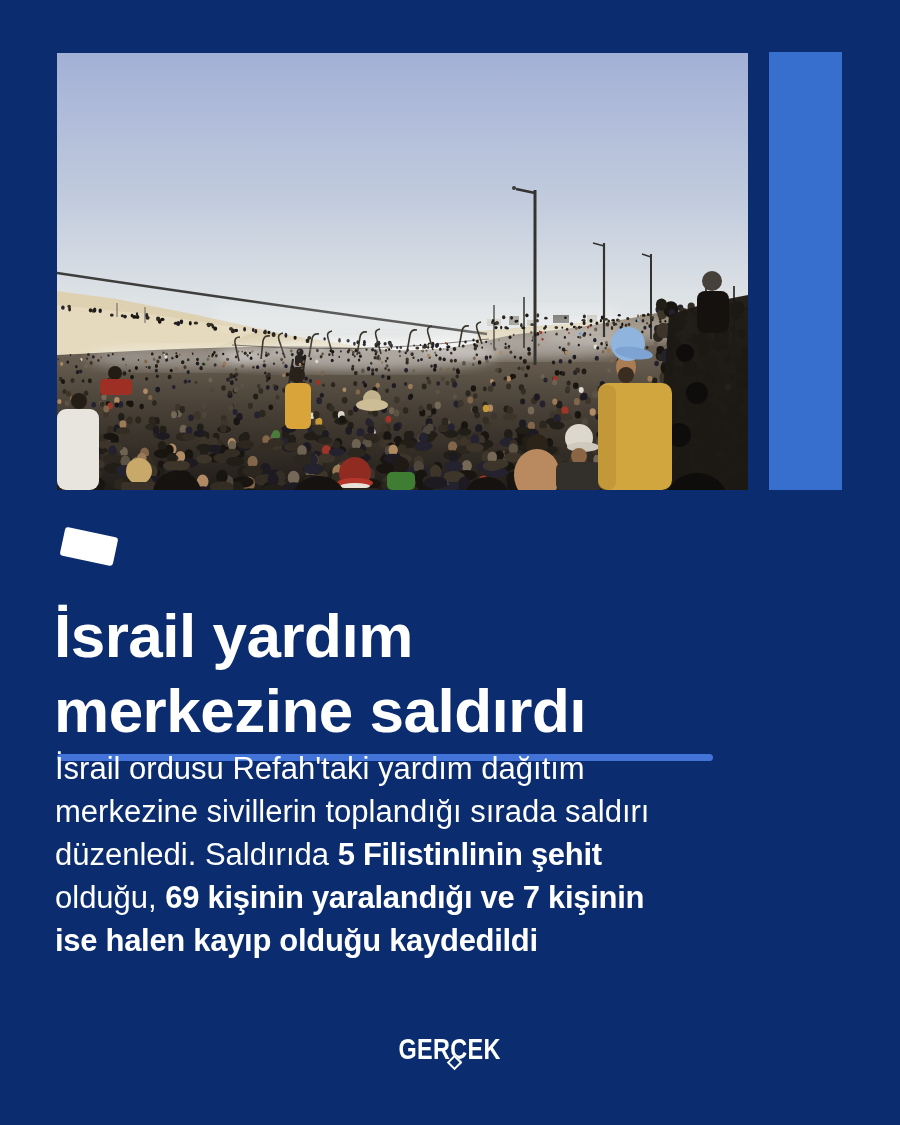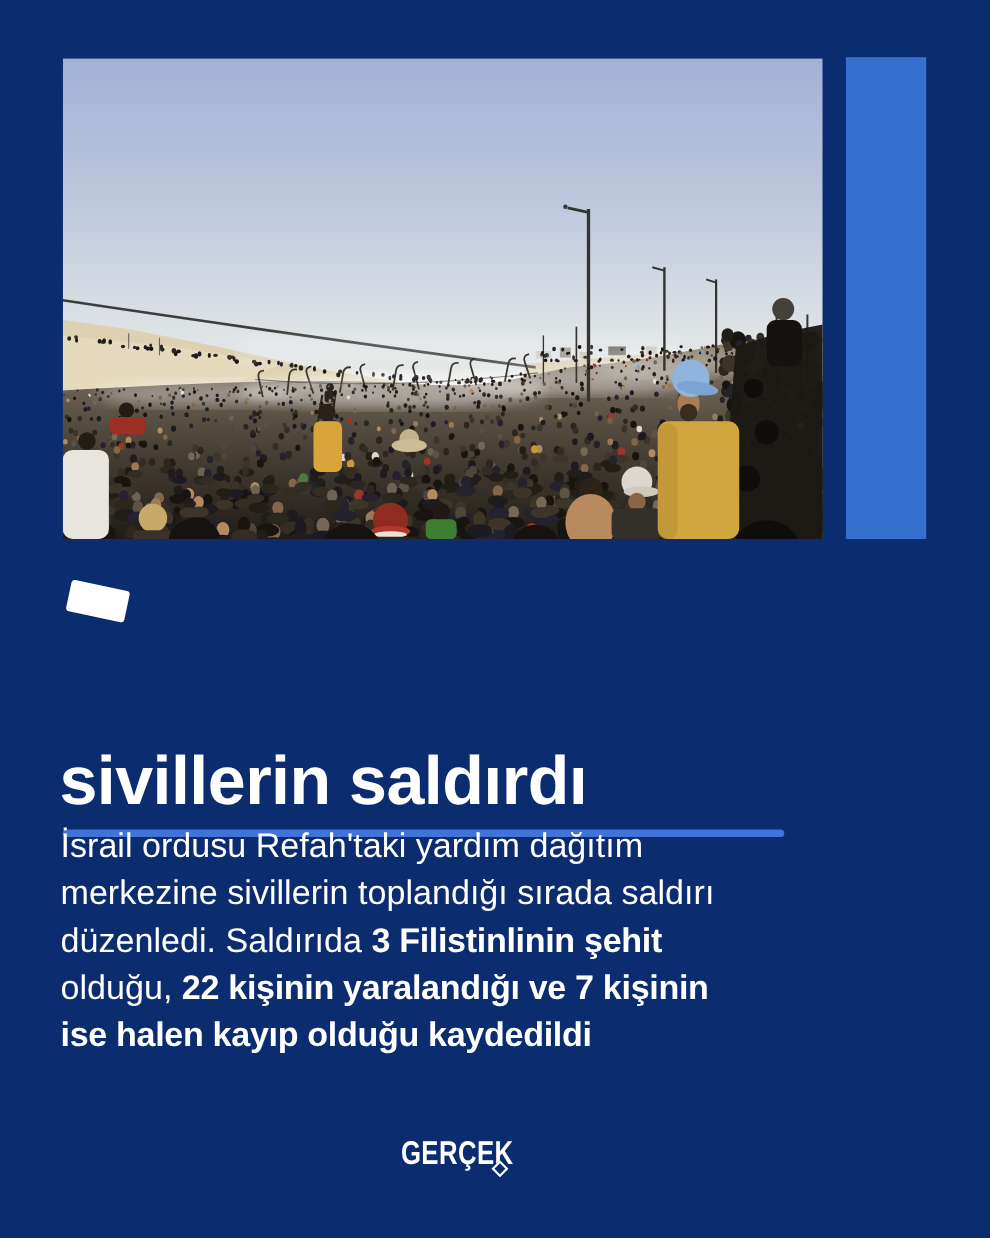--- a/index.html
+++ b/index.html
@@ -10,21 +10,21 @@
   .photo svg{display:block;}
   .category-strip{position:absolute;left:769px;top:52px;width:73px;height:438px;}
   .dash{position:absolute;left:62px;top:532px;width:54px;height:29px;border-radius:3px;
         transform:rotate(12deg);}
   h1.headline{position:absolute;left:54px;top:598px;margin:0;color:#fff;
         font-size:62px;line-height:75px;font-weight:700;letter-spacing:-0.5px;white-space:nowrap;}
   .underline{position:absolute;left:57px;top:754px;width:656px;height:7px;border-radius:3.5px;}
   .body-text{position:absolute;left:55px;top:747px;width:812px;margin:0;color:#fff;
         font-size:31px;line-height:43px;font-weight:400;white-space:pre-wrap;letter-spacing:0;}
   .body-text .b{font-weight:700;letter-spacing:-0.3px;}
-  .logo{position:absolute;left:350px;top:1036px;width:200px;text-align:left;color:#fff;}
+  .logo{position:absolute;left:350px;top:1036px;width:200px;text-align:center;color:#fff;}
   .logo-line1{display:inline-block;font-size:30px;font-weight:700;line-height:26px;
         transform:scaleX(0.78);letter-spacing:0.5px;}
   .logo-line2{display:block;margin-top:-4px;}
   .logo-line2 span{display:inline-block;font-size:27px;font-weight:700;line-height:24px;
         transform:scaleX(0.78);letter-spacing:1px;}
   .logo-diamond{position:absolute;left:449px;top:1057px;width:11px;height:11px;
         transform:rotate(45deg);background:#0b2c6f;border:2.5px solid #fff;}
 </style>
 </head>
 <body>
@@ -1705,28 +1705,28 @@
       </g>
     </svg>
   </div>
 
   <div class="category-strip" style="background: rgb(55, 111, 206);">
     
   </div>
 
   <div class="dash" style="background: rgb(255, 255, 255);"></div>
 
-  <h1 class="headline"><br><span>sivillerin saldırdı</span></h1>
+  <h1 class="headline"><span>İsrail yardım</span><br><span>merkezine saldırdı</span></h1>
 
   <div class="underline" style="background: rgb(66, 115, 216);"></div>
 
   <p class="body-text" id="body-text"><span>İsrail ordusu Refah'taki yardım dağıtım
 merkezine sivillerin toplandığı sırada saldırı
-düzenledi. Saldırıda </span><span class="b">3 Filistinlinin şehit</span><span>
-olduğu, </span><span class="b">22 kişinin yaralandığı ve 7 kişinin
+düzenledi. Saldırıda </span><span class="b">5 Filistinlinin şehit</span><span>
+olduğu, </span><span class="b">69 kişinin yaralandığı ve 7 kişinin
 ise halen kayıp olduğu kaydedildi</span></p>
 
   <div class="logo">
     <span class="logo-line1">GERÇEK</span>
   </div>
   <div class="logo-diamond" style="background: rgb(11, 44, 111);"></div>
 
 </div>
 
 </body></html>

